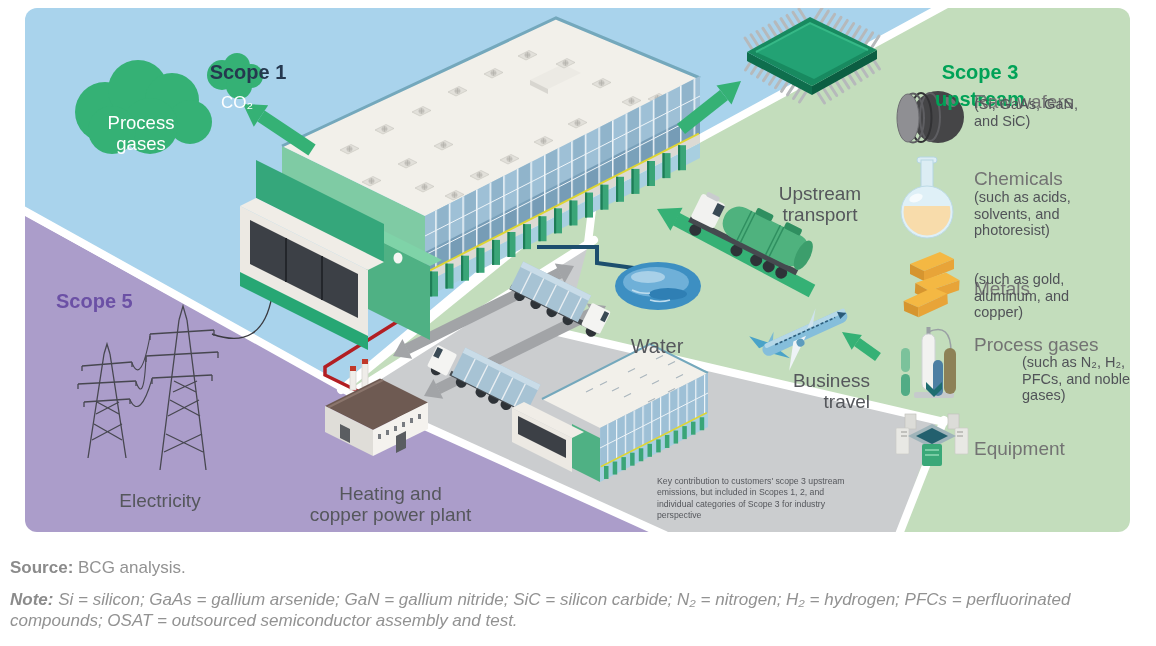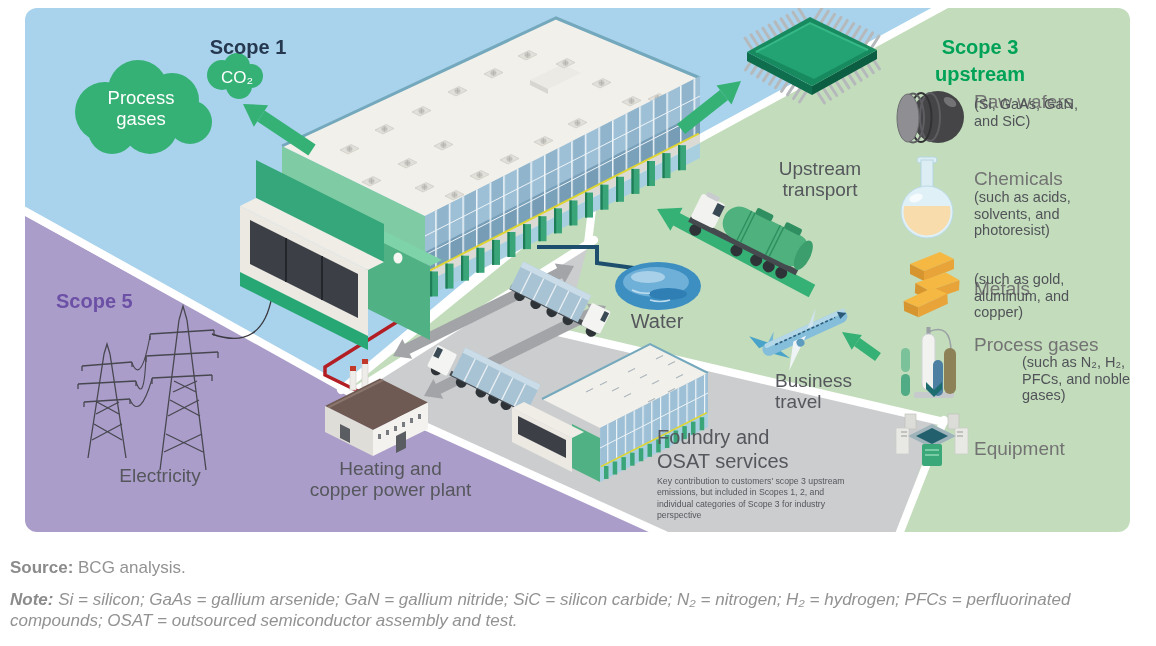--- a/index.html
+++ b/index.html
@@ -1,20 +1,20 @@
 <!DOCTYPE html>
 <html><head>
 <meta charset="utf-8">
 <style>
   html,body{margin:0;padding:0;background:#ffffff;}
   .page{position:relative;width:1156px;height:646px;background:#ffffff;overflow:hidden;
         font-family:"Liberation Sans",sans-serif;}
   .art{position:absolute;left:0;top:0;}
   .lbl{position:absolute;color:#55575c;font-size:19px;line-height:1.12;}
-  .c{text-align:center;}
+  .c{text-align:center;margin-top:25px;}
   .wht{color:#ffffff;}
   .hdr{font-weight:700;font-size:20px;}
   .s1{color:#25384f;}
   .s2{color:#6b50a5;}
   .s3{color:#00a257;}
   .item-name{position:absolute;left:974px;color:#737373;font-size:19px;}
   .item-detail{position:absolute;left:974px;color:#515358;font-size:14.5px;line-height:1.14;width:112px;}
   .small-note{font-size:8.7px;line-height:1.32;color:#55575c;}
   .footer{position:absolute;color:#929292;font-size:17px;line-height:1.22;}
   .footer b{color:#8b8b8b;}
@@ -435,26 +435,22 @@
 
 <div class="lbl hdr s2" style="left:56px;top:290px;">Scope 5</div>
 <div class="lbl c" style="left:110px;top:465px;width:100px;">Electricity</div>
 <div class="lbl c" style="left:298px;top:458px;width:185px;">
   <div>Heating and</div>
   <div>copper power plant</div>
 </div>
 
 <div class="lbl c" style="left:612px;top:310px;width:90px;font-size:20px;">Water</div>
 <div class="lbl c" style="left:762px;top:158px;width:116px;">Upstream transport</div>
-<div class="lbl" style="left:775px;top:370px;width:95px;">Business travel</div>
-
-<div class="lbl" style="left:657px;top:426px;width:160px;font-size:20px;line-height:1.18;">
-  <div>Foundry and</div>
-  <div>OSAT services</div>
-</div>
+<div class="lbl" style="left:775px;top:370px;width:95px;text-align:right;">Business travel</div>
+
 <div class="lbl small-note" style="left:657px;top:476px;width:196px;">Key contribution to customers' scope 3 upstream emissions, but included in Scopes 1, 2, and individual categories of Scope 3 for industry perspective</div>
 
 <div class="lbl hdr s3 c" style="left:925px;top:34px;width:110px;line-height:1.35;">
   <div>Scope 3</div>
   <div>upstream</div>
 </div>
 
 <div class="item-name" style="top:91px;">Raw wafers</div>
 <div class="item-detail" style="top:96px;">(Si, GaAs, GaN, and SiC)</div>
 <div class="item-name" style="top:168px;">Chemicals</div>

